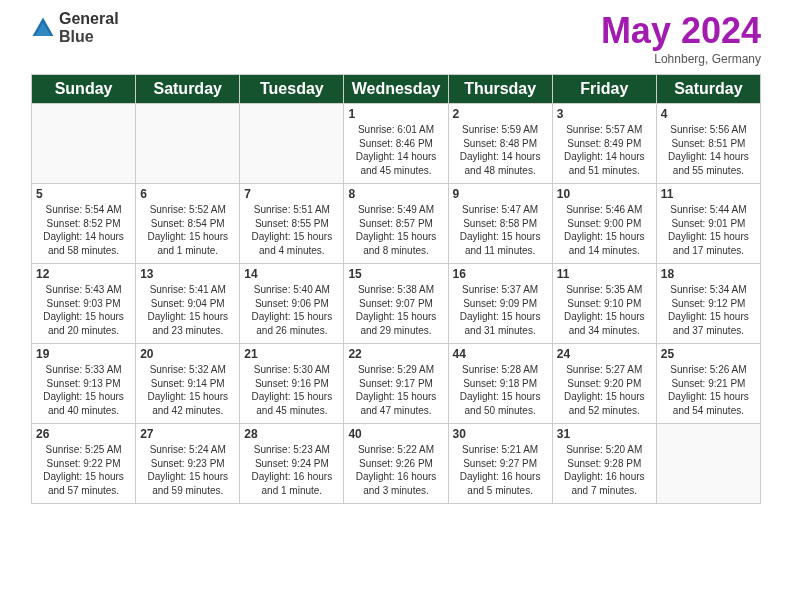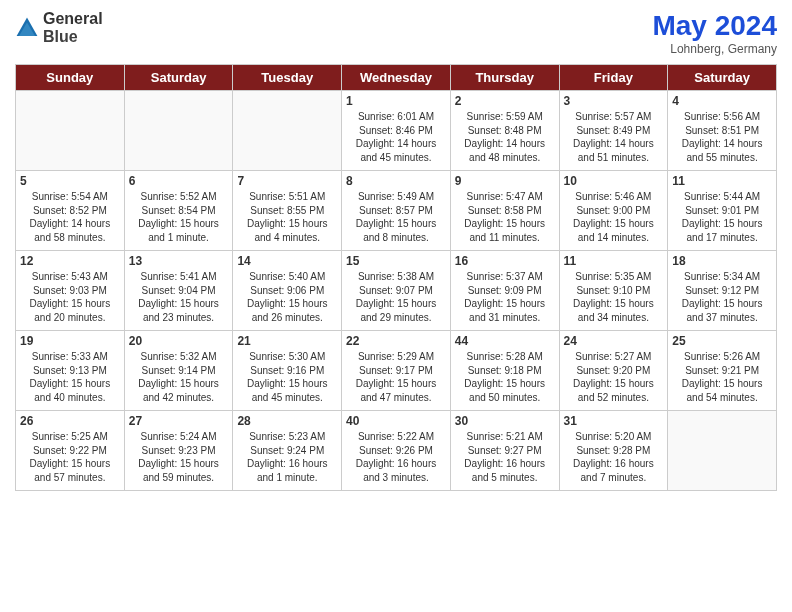--- a/index.html
+++ b/index.html
@@ -6,21 +6,21 @@
     body {
       font-family: Arial, sans-serif;
       background: #fff;
       width: 792px;
       height: 612px;
       overflow: hidden;
     }
     .page {
       width: 792px;
       height: 612px;
-      padding: 10px 15px;
+      padding: 10px 31px;
       background: #fff;
     }
     .header {
       display: flex;
       justify-content: space-between;
       align-items: flex-start;
       margin-bottom: 8px;
     }
     .logo {
       display: flex;
@@ -28,39 +28,39 @@
       gap: 4px;
     }
     .logo-icon {
       width: 24px;
       height: 24px;
     }
     .title-block {
       text-align: right;
     }
     .month-year {
-      font-size: 28px;
+      font-size: 36px;
       font-weight: bold;
-      color: #1d4ed8;
+      color: #a21caf;
     }
     .location {
       font-size: 12px;
       color: #555;
     }
     .calendar {
       width: 100%;
       border-collapse: collapse;
       font-size: 10px;
     }
     .calendar th {
-      background-color: #7f1d1d;
+      background-color: #14532d;
       color: #fff;
       text-align: center;
       padding: 5px 3px;
-      font-size: 13px;
+      font-size: 16px;
       font-weight: bold;
       border: 1px solid #ccc;
     }
     .calendar td {
       border: 1px solid #ccc;
       vertical-align: top;
       padding: 3px 4px;
       width: calc(100% / 7);
       height: 80px;
       background: #fff;

